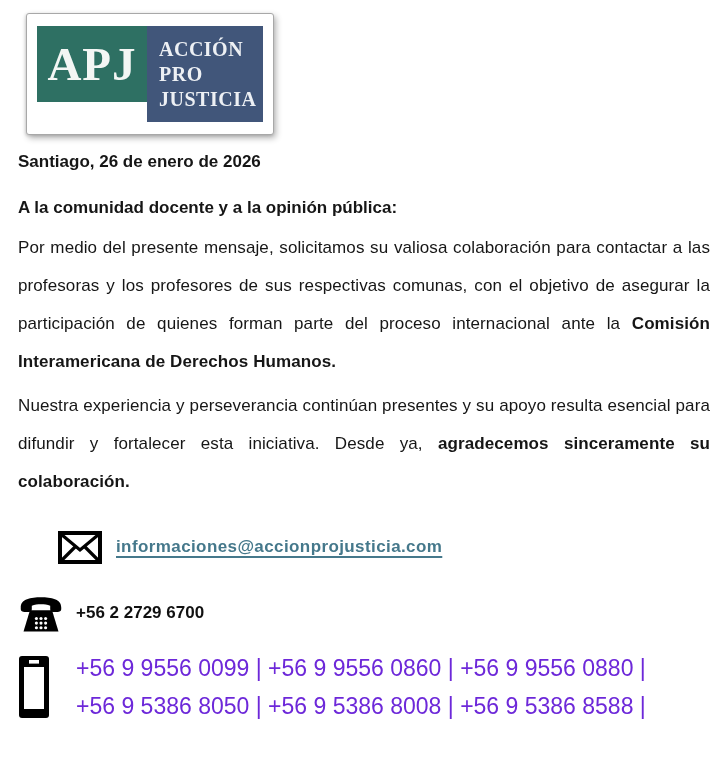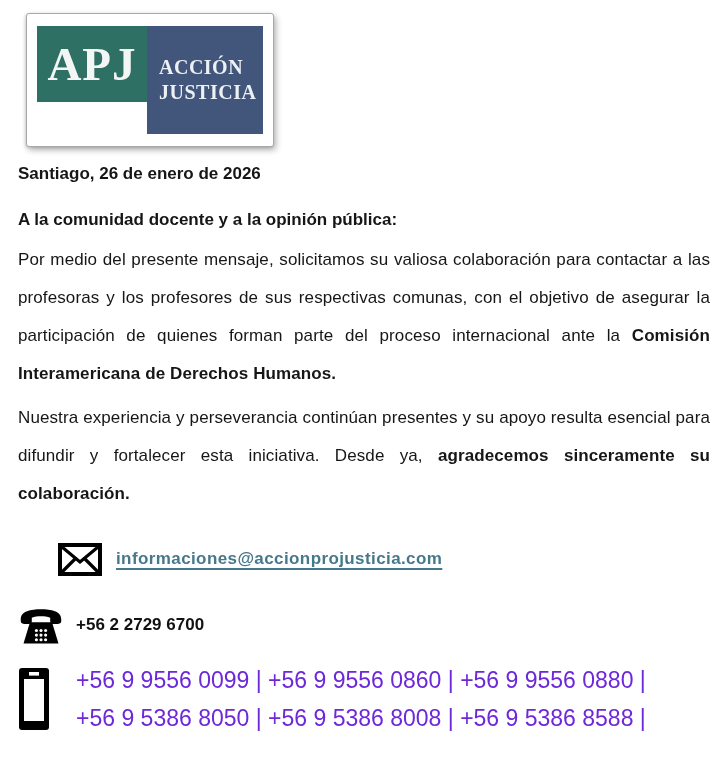--- a/index.html
+++ b/index.html
@@ -29,21 +29,21 @@
     display: flex; align-items: center; justify-content: center;
   }
   .logo-monogram {
     font-family: "Liberation Serif", serif;
     font-weight: bold;
     font-size: 47px;
     color: #f3f6f4;
     letter-spacing: 1px;
   }
   .logo-right {
-    width: 116px; height: 108px;
+    width: 116px; height: 96px;
     background: #41567a;
     display: flex; flex-direction: column; justify-content: center;
     padding-left: 12px;
   }
   .logo-right span {
     font-family: "Liberation Serif", serif;
     font-weight: bold;
     font-size: 20px;
     line-height: 25px;
     color: #edf0f4;
@@ -114,20 +114,21 @@
 
 <div>
 
   
   <div class="logo-card">
     <div class="logo-left">
       <span class="logo-monogram">APJ</span>
     </div>
     <div class="logo-right">
       <span>ACCIÓN</span>
+      <span>PRO</span>
       <span>JUSTICIA</span>
     </div>
   </div>
 
   
   <p class="date-line">Santiago, 26 de enero de 2026</p>
 
   
   <p class="salutation">A la comunidad docente y a la opinión pública:</p>
 

